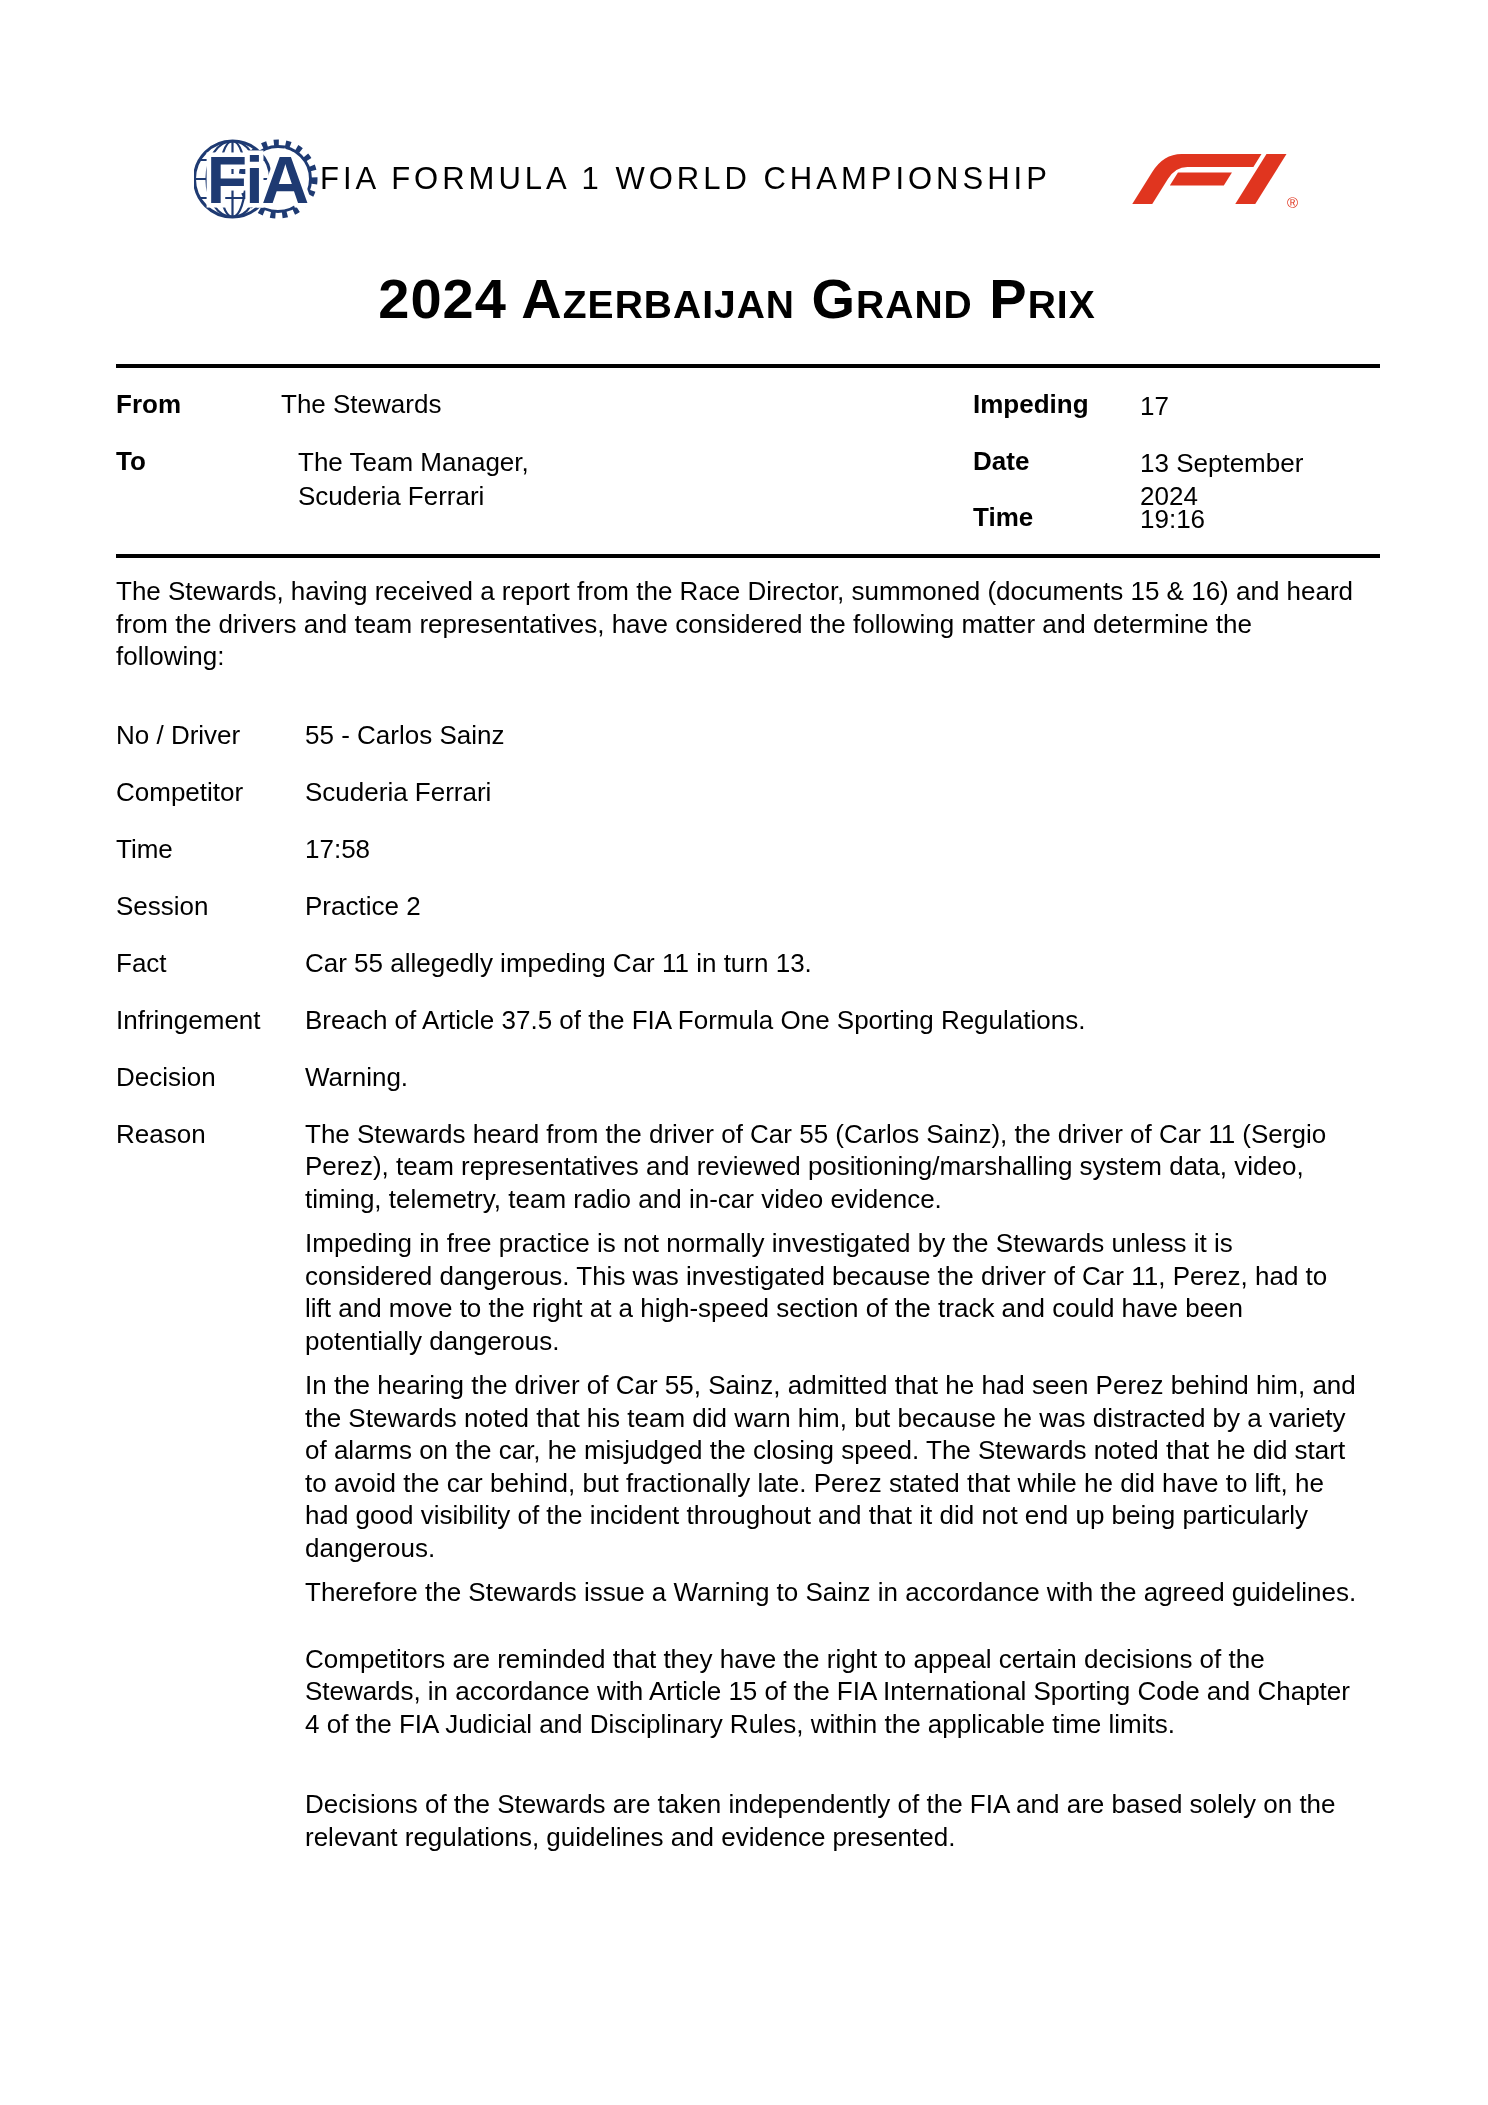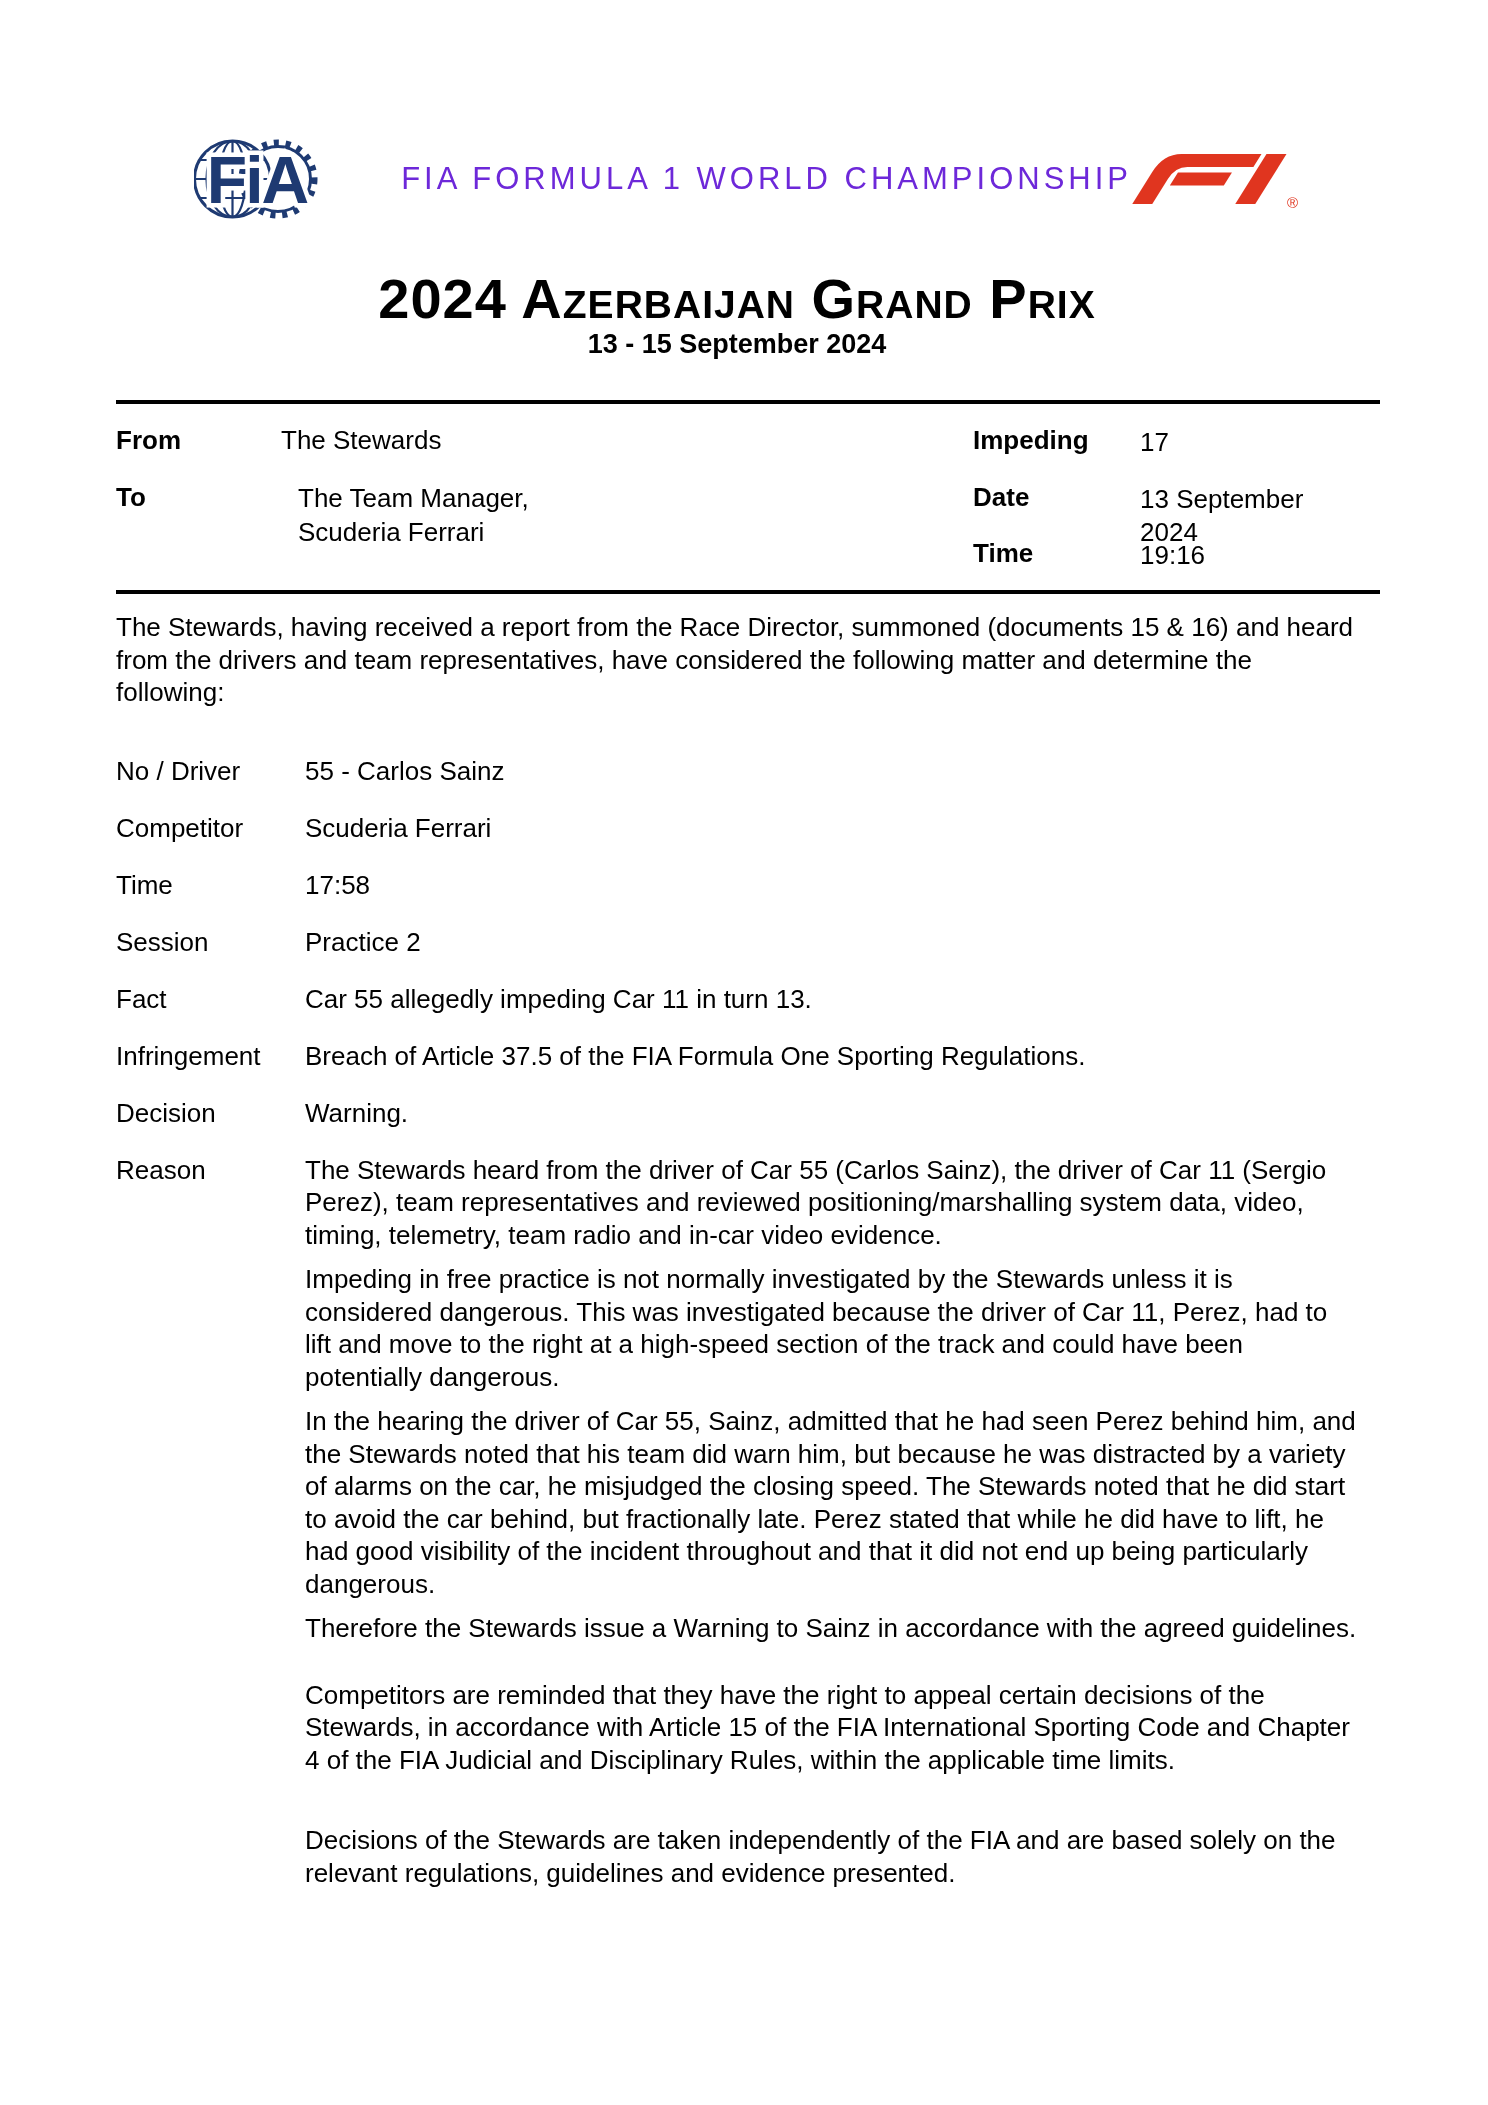--- a/index.html
+++ b/index.html
@@ -19,23 +19,23 @@
 
   
   .masthead { display:flex; align-items:center; margin-top:133px; height:92px; }
   .fia-logo { margin-left:78px; width:126px; height:88px; flex:0 0 auto; }
   .fia-logo svg { display:block; width:126px; height:88px; }
   .fia-stroke { fill:none; stroke:var(--fia-navy,#1e3a72); }
   .fia-text { fill:var(--fia-navy,#1e3a72); stroke:#ffffff; stroke-width:9px;
               paint-order:stroke; font-family:"Liberation Sans",sans-serif;
               font-weight:700; font-size:66px; letter-spacing:-2px; }
   .championship {
-    flex:1 1 auto; text-align:right;
+    flex:1 1 auto; text-align:left;
     font-size:31px; line-height:36px; font-weight:200;
-    letter-spacing:4px; color:#6d28d9; white-space:nowrap;
+    letter-spacing:4px; color:#000000; white-space:nowrap;
   }
   .f1-logo { position:relative; margin-right:66px; width:160px; height:50px; flex:0 0 auto; }
   .f1-logo svg { display:block; width:160px; height:50px; overflow:visible; }
   .f1-shape { fill:var(--f1-red,#e0351f); }
   .registered { position:absolute; right:-6px; bottom:-6px;
                 color:var(--f1-red,#e0351f); font-size:15px; line-height:15px; }
 
   
   .title { margin-top:50px; text-align:center; font-variant:small-caps;
            font-weight:700; font-size:56px; line-height:47px; letter-spacing:1px; }
@@ -110,21 +110,20 @@
           <path class="f1-shape" d="M0,100 L0,36 Q0,0 36,0 L196,0 L196,26 L64,26 Q40,26 40,50 L40,100 Z"></path>
           <path class="f1-shape" d="M52,37 L160,37 L160,63 L52,63 Z"></path>
           <path class="f1-shape" d="M206,0 L246,0 L246,100 L206,100 Z"></path>
         </g>
       </svg>
       <span class="registered">®</span>
     </div>
   </div>
 
   <div class="title">2024 Azerbaijan Grand Prix</div>
-  <div class="subtitle">13 - 15 September 2024</div>
 
   <div class="rule rule-top"></div>
 
   <div class="meta">
     <div class="cell label from-label">From</div>
     <div class="cell from-value">The Stewards</div>
     <div class="cell label to-label">To</div>
     <div class="cell to-value">The Team Manager,
 Scuderia Ferrari</div>
     <div class="cell label doc-label">Impeding</div>

